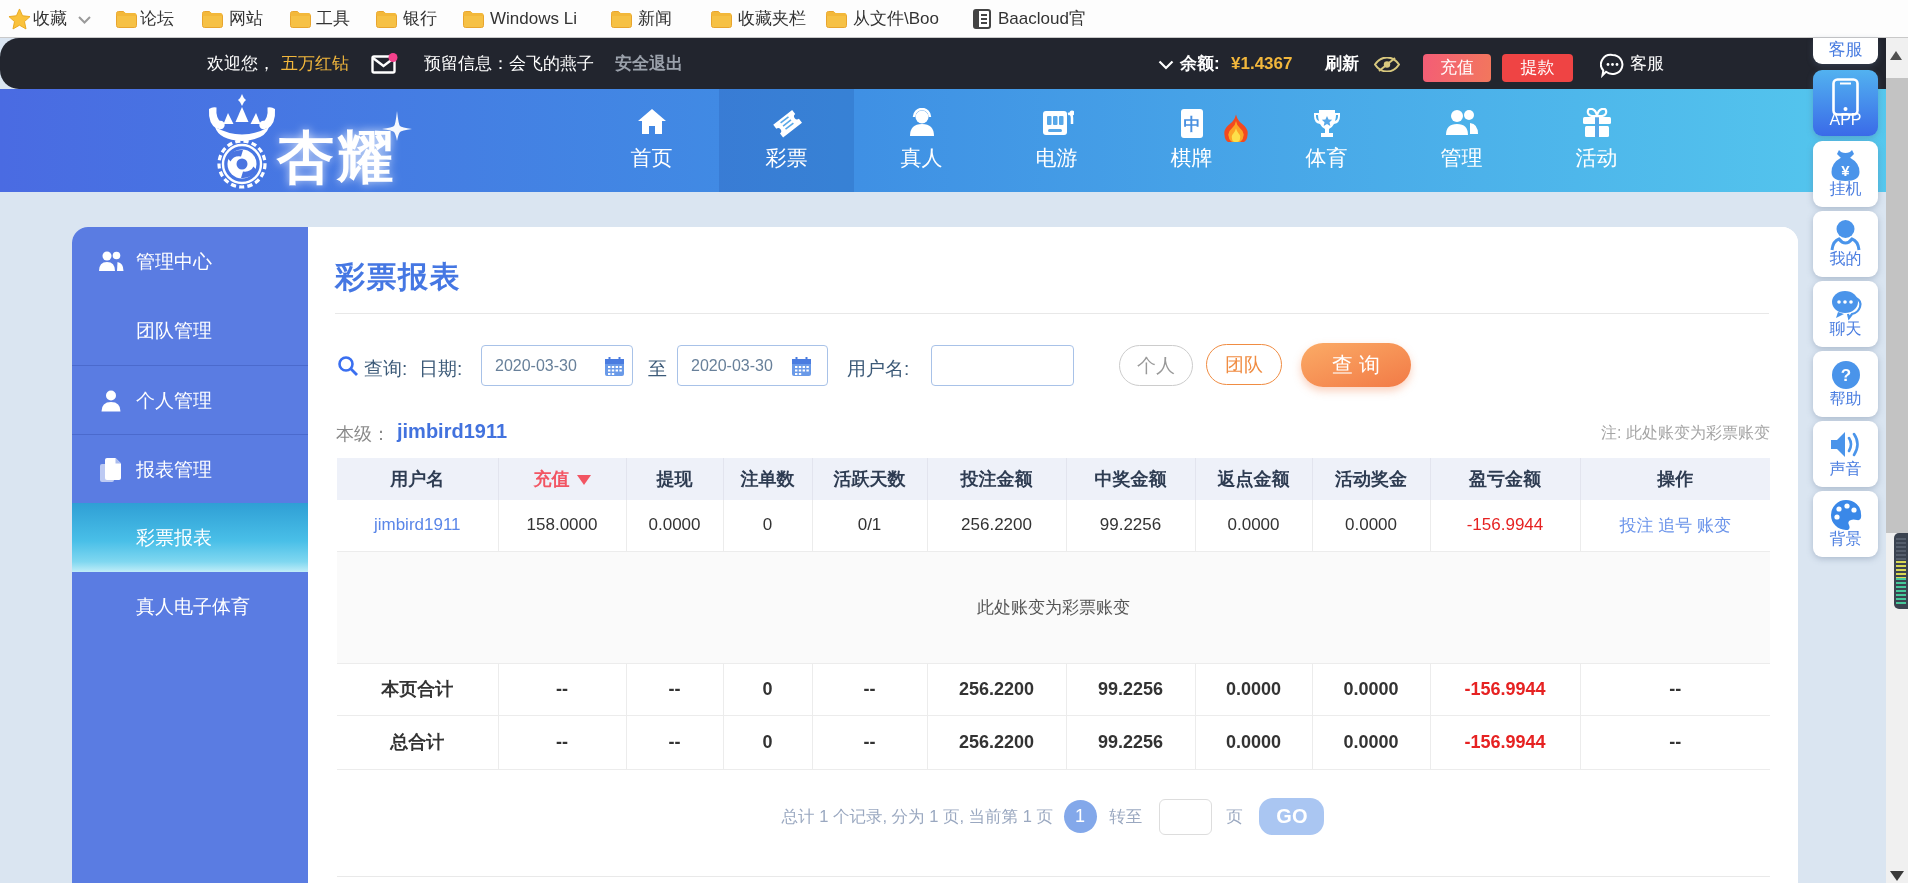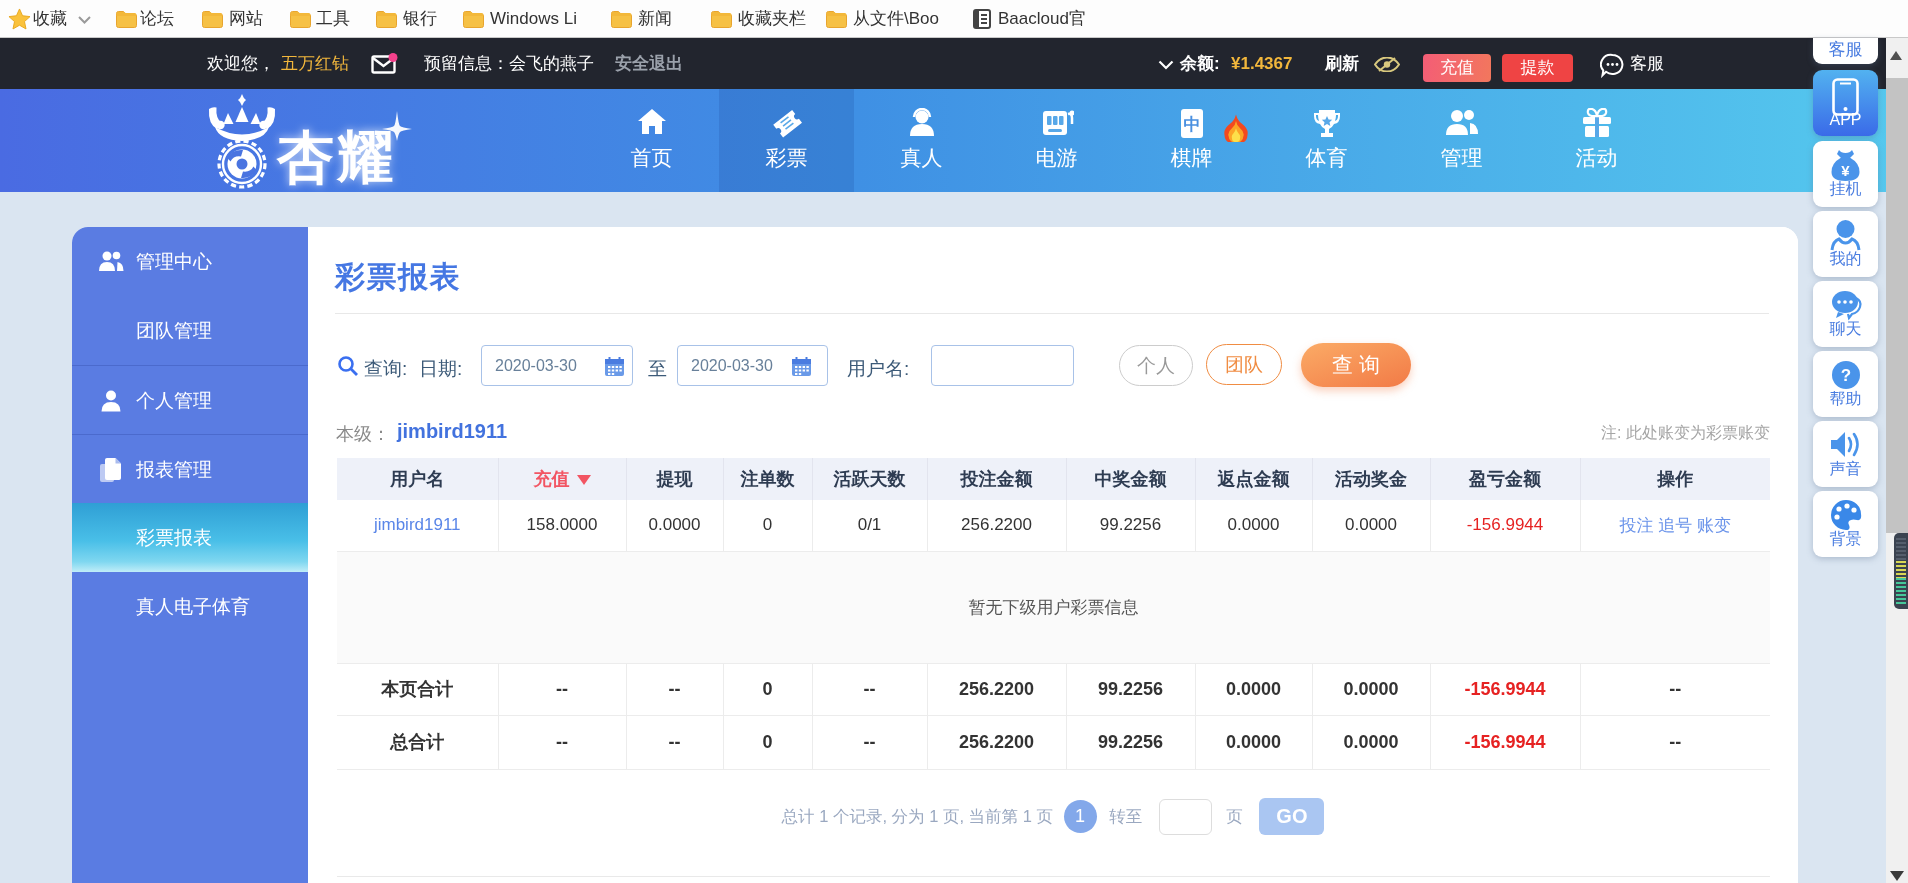--- a/index.html
+++ b/index.html
@@ -7,21 +7,21 @@
 body { font-family:"Liberation Sans", sans-serif; position:relative; background:#dae5f1; }
 #root { position:absolute; left:0; top:0; width:1908px; height:883px; }
 .abs { position:absolute; }
 
 
 #bm { position:absolute; left:0; top:0; width:1908px; height:38px; background:#fdfdfd; border-bottom:1px solid #c9c9c9; }
 #bm .it { position:absolute; top:0; height:37px; line-height:37px; font-size:17px; color:#333; white-space:nowrap; }
 #bm svg { position:absolute; }
 
 
-#topbar { position:absolute; left:0; top:38px; width:1908px; height:51px; background:#22252e; }
+#topbar { position:absolute; left:0; top:38px; width:1908px; height:51px; background:#22252e;border-radius:19px; }
 #topbar .t { position:absolute; font-size:17px; color:#fff; top:0; height:51px; line-height:51px; white-space:nowrap; }
 #topbar .gold { color:#f2b73c; }
 #topbar .gray { color:#9ba1ab; }
 #topbar .bold { font-weight:bold; }
 .btn-cz { position:absolute; left:1423px; top:15.5px; width:68px; height:28px; border-radius:4px; background:linear-gradient(100deg,#f45d76,#f2775d); color:#fff; font-size:17px; text-align:center; line-height:28px; }
 .btn-tk { position:absolute; left:1502px; top:15.5px; width:71px; height:28px; border-radius:4px; background:#ef4444; color:#fff; font-size:17px; text-align:center; line-height:28px; }
 
 
 #nav { position:absolute; left:0; top:89px; width:1908px; height:103px; background:linear-gradient(90deg,#4a6be2 0%,#3f90e4 45%,#55c9ee 100%); }
 .navitem { position:absolute; top:0; width:135px; height:103px; text-align:center; color:#fff; }
@@ -64,21 +64,21 @@
 #tbl td.red, #tbl tr.tot td.red { color:#e62222; }
 .red { color:#e62222; }
 .tri { display:inline-block; width:0; height:0; border-left:7px solid transparent; border-right:7px solid transparent; border-top:10px solid #f25563; margin-left:2px; }
 .lnk { color:#5a86e8; }
 
 
 #pager { position:absolute; left:0; top:571px; width:1490px; height:40px; text-align:center; font-size:16.5px; color:#9aa8c0; }
 #pager * { vertical-align:middle; }
 .pgc { display:inline-block; width:33px; height:33px; border-radius:50%; background:#83a8ea; color:#fff; line-height:33px; font-size:18px; }
 .pgi { display:inline-block; width:53px; height:36px; border:1px solid #ddd; border-radius:6px; background:#fff; }
-.pgo { display:inline-block; width:65px; height:37px; background:#aac6f2; border-radius:6px; color:#fff; font-weight:bold; font-size:20px; line-height:37px; }
+.pgo { display:inline-block; width:65px; height:37px; background:#aac6f2; border-radius:14px; color:#fff; font-weight:bold; font-size:20px; line-height:37px; }
 </style>
 </head>
 <body>
 <div id="root">
   <div id="bm">
     <svg style="left:8px;top:8px" width="23" height="22" viewBox="0 0 24 23">
         <path d="M12 1 L15.2 8.1 L23 9 L17.2 14.2 L18.8 21.9 L12 18 L5.2 21.9 L6.8 14.2 L1 9 L8.8 8.1 Z" fill="#fac23c" stroke="#e8a820" stroke-width="1"></path>
       </svg>
     <span class="it" style="left:33px">收藏</span>
     <svg style="left:78px;top:16px" width="13" height="8" viewBox="0 0 13 8">
@@ -391,21 +391,21 @@
                 <td>0</td>
                 <td>0/1</td>
                 <td>256.2200</td>
                 <td>99.2256</td>
                 <td>0.0000</td>
                 <td>0.0000</td>
                 <td class="red">-156.9944</td>
                 <td class="lnk" style="color:#6a93ea">投注 追号 账变</td>
               </tr>
           <tr>
-                <td colspan="11" style="height:112px;background:#fafafa;font-size:17px;color:#555">暂无下级用户彩票信息</td>
+                <td colspan="11" style="height:112px;background:#fafafa;font-size:17px;color:#555">此处账变为彩票账变</td>
               </tr>
           <tr class="tot">
                 <td>本页合计</td>
                 <td>--</td>
                 <td>--</td>
                 <td>0</td>
                 <td>--</td>
                 <td>256.2200</td>
                 <td>99.2256</td>
                 <td>0.0000</td>

